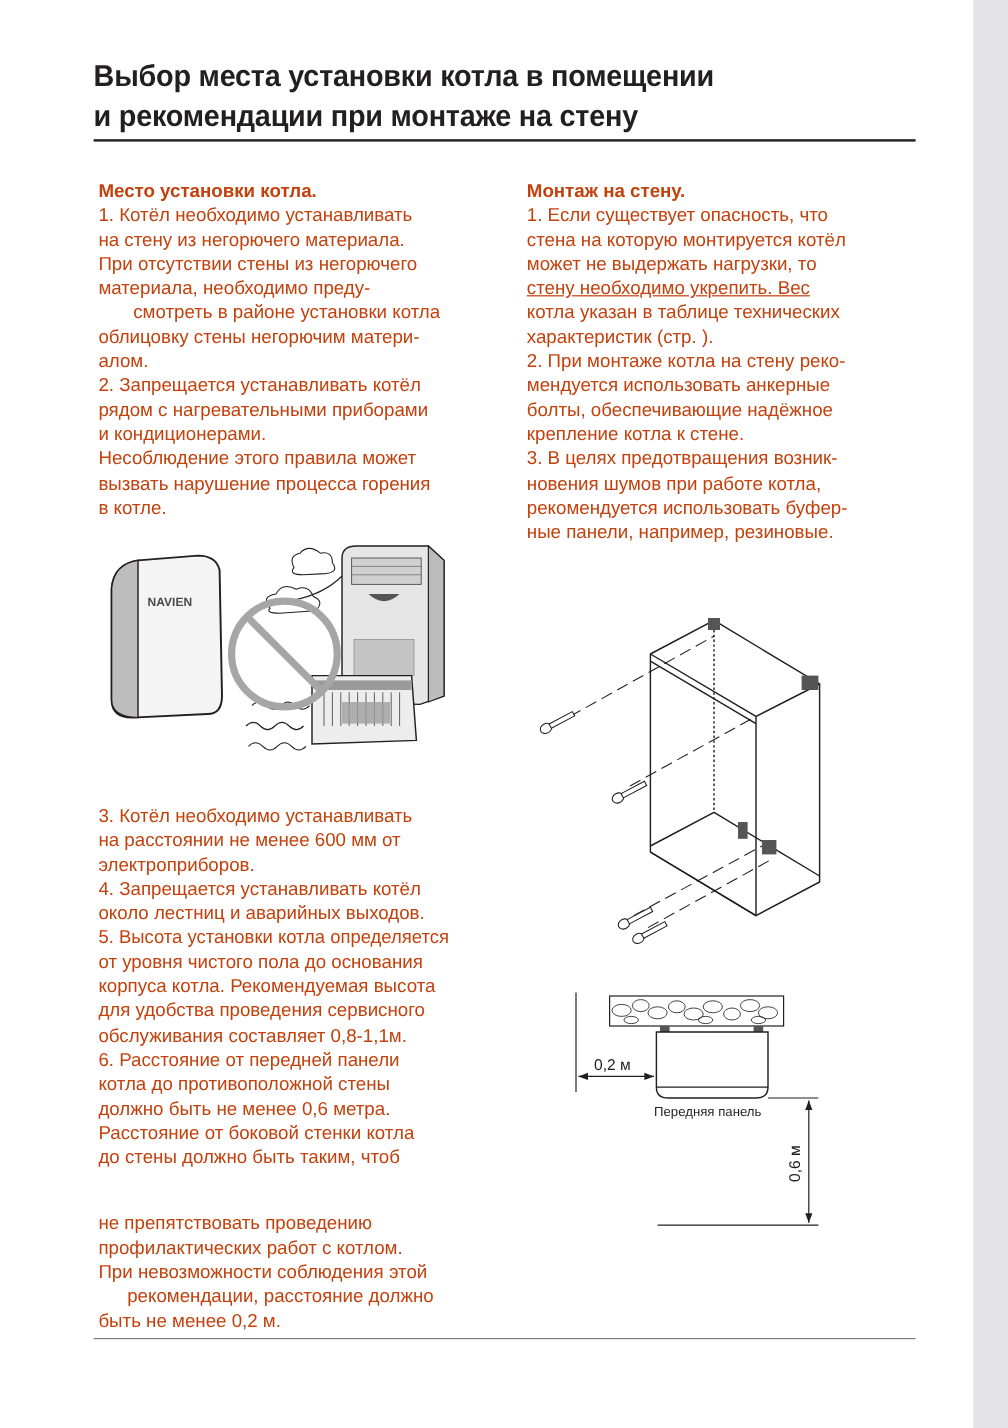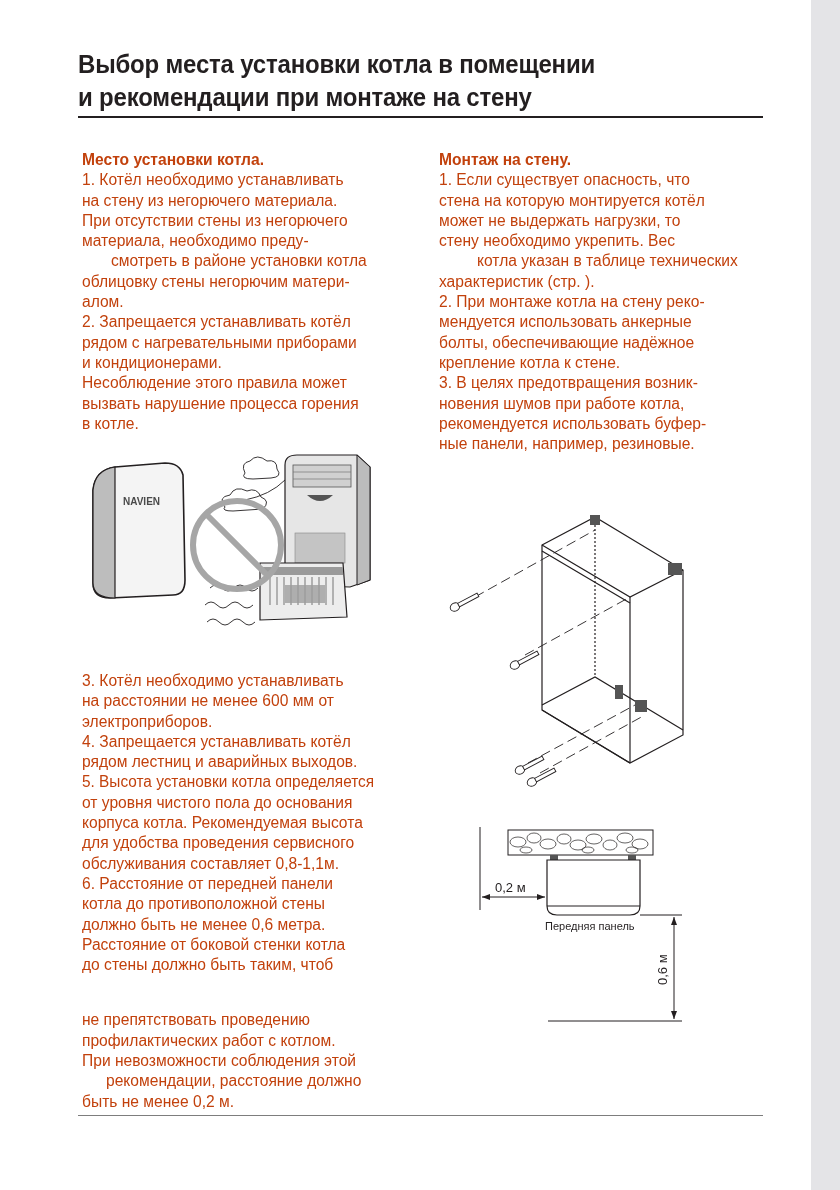--- a/index.html
+++ b/index.html
@@ -107,21 +107,21 @@
     </g>
   </svg>
 </div>
 
 <div class="col col-left-b">
   <div id="left-bottom-lines">
       <span class="line" style="display: block;">3. Котёл необходимо устанавливать</span>
       <span class="line" style="display: block;">на расстоянии не менее 600 мм от</span>
       <span class="line" style="display: block;">электроприборов.</span>
       <span class="line" style="display: block;">4. Запрещается устанавливать котёл</span>
-      <span class="line" style="display: block;">рядом лестниц и аварийных выходов.</span>
+      <span class="line" style="display: block;">около лестниц и аварийных выходов.</span>
       <span class="line" style="display: block; transform: scaleX(0.986); transform-origin: left center;">5. Высота установки котла определяется</span>
       <span class="line" style="display: block;">от уровня чистого пола до основания</span>
       <span class="line" style="display: block;">корпуса котла. Рекомендуемая высота</span>
       <span class="line" style="display: block;">для удобства проведения сервисного</span>
       <span class="line" style="display: block;">обслуживания составляет 0,8-1,1м.</span>
       <span class="line" style="display: block;">6. Расстояние от передней панели</span>
       <span class="line" style="display: block;">котла до противоположной стены</span>
       <span class="line" style="display: block;">должно быть не менее 0,6 метра.</span>
       <span class="line" style="display: block;">Расстояние от боковой стенки котла</span>
       <span class="line" style="display: block;">до стены должно быть таким, чтоб</span>
@@ -132,22 +132,22 @@
       <span class="line" style="display: block;">быть не менее 0,2 м.</span>
     </div>
 </div>
 
 <div class="col col-right">
   <p class="head line">Монтаж на стену.</p>
   <div id="right-lines">
       <span class="line" style="display: block;">1. Если существует опасность, что</span>
       <span class="line" style="display: block;">стена на которую монтируется котёл</span>
       <span class="line" style="display: block;">может не выдержать нагрузки, то</span>
-      <span class="line" style="display: block;">стену необходимо укрепить. Вес</span>
-      <span class="line" style="display: block; margin-left: 38px;">котла указан в таблице технических</span>
+      <span class="line" style="display: block; text-decoration: underline;">стену необходимо укрепить. Вес</span>
+      <span class="line" style="display: block;">котла указан в таблице технических</span>
       <span class="line" style="display: block;">характеристик (стр.    ).</span>
       <span class="line" style="display: block;">2. При монтаже котла на стену реко-</span>
       <span class="line" style="display: block;">мендуется использовать анкерные</span>
       <span class="line" style="display: block;">болты, обеспечивающие надёжное</span>
       <span class="line" style="display: block;">крепление котла к стене.</span>
       <span class="line" style="display: block;">3. В целях предотвращения возник-</span>
       <span class="line" style="display: block;">новения шумов при работе котла,</span>
       <span class="line" style="display: block;">рекомендуется использовать буфер-</span>
       <span class="line" style="display: block;">ные панели, например, резиновые.</span>
     </div>

